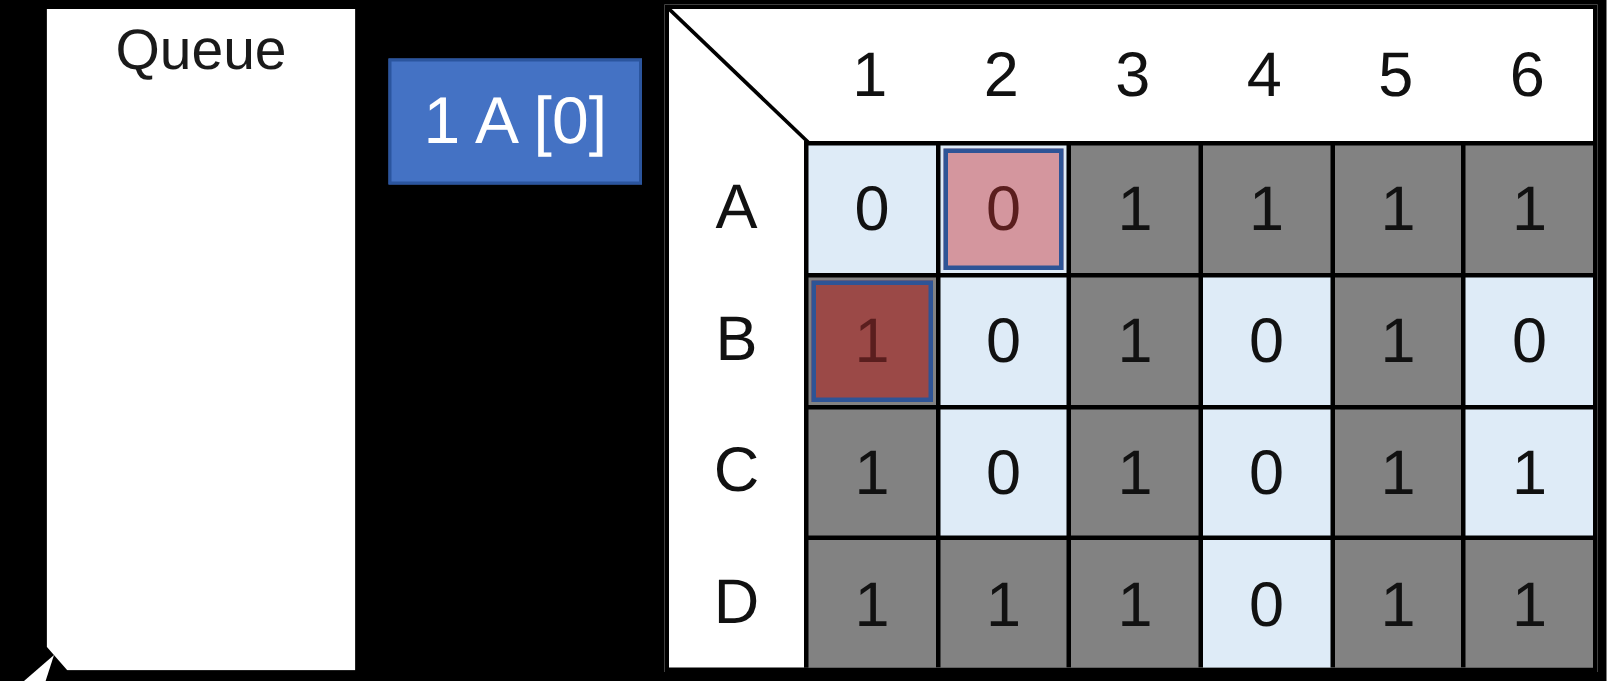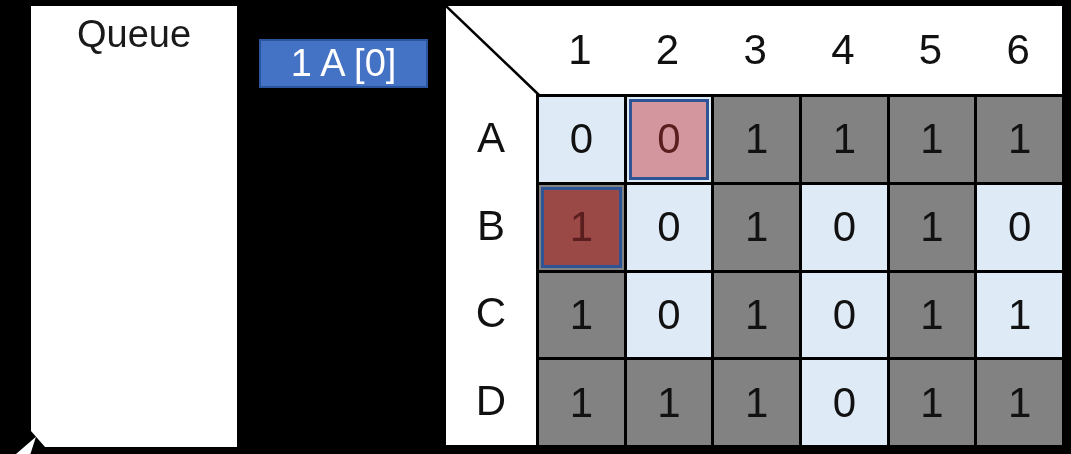--- a/index.html
+++ b/index.html
@@ -22,25 +22,25 @@
     font-size:38px;color:#1a1a1a;line-height:1.2;
   }
   .queue-fold{
     position:absolute;left:16px;top:436px;width:20px;height:18px;
     background:#fff;
     clip-path:polygon(100% 4%,0 100%,72% 100%);
   }
 
   
   .item-tag{
-    position:absolute;left:259px;top:39px;width:169px;height:49px;
+    position:absolute;left:259px;top:39px;width:169px;height:84px;
     box-sizing:border-box;
     background:var(--tag-fill,#4472C4);
     border:2px solid var(--tag-border,#2B559E);
-    color:#fff;font-size:38px;
+    color:#fff;font-size:44px;
     display:flex;align-items:center;justify-content:center;
     white-space:pre;
   }
 
   
   .table-panel{
     position:absolute;left:443px;top:3px;width:622px;height:445px;
     box-sizing:border-box;
     background:#fff;border:3px solid #000;
   }

